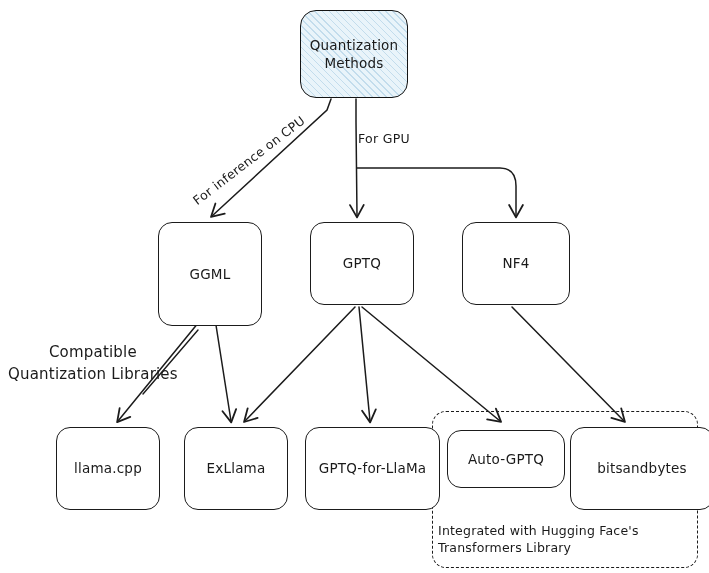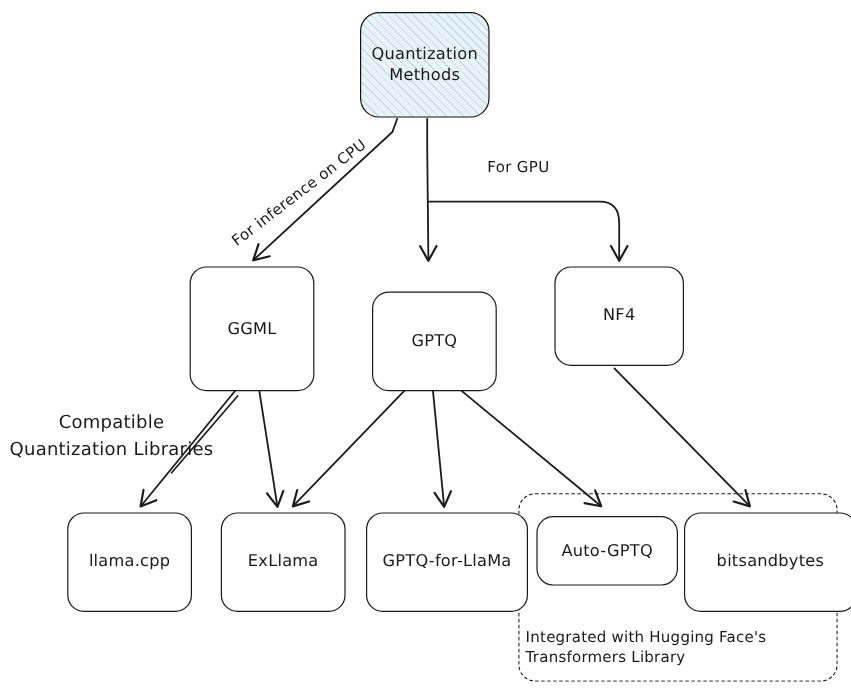--- a/index.html
+++ b/index.html
@@ -134,21 +134,21 @@
 
   <div class="node node-root" style="left:300px; top:10px; width:108px; height:88px;">
     <span class="node-label">Quantization
 Methods</span>
   </div>
 
   <div class="node" style="left:158px; top:222px; width:104px; height:104px;">
     <span class="node-label">GGML</span>
   </div>
 
-  <div class="node" style="left:310px; top:222px; width:104px; height:83px;margin-top:21px;">
+  <div class="node" style="left:310px; top:222px; width:104px; height:83px;">
     <span class="node-label">GPTQ</span>
   </div>
 
   <div class="node" style="left:462px; top:222px; width:108px; height:83px;align-items:center;">
     <span class="node-label">NF4</span>
   </div>
 
   <div class="node" style="left:184px; top:427px; width:104px; height:83px;">
     <span class="node-label">ExLlama</span>
   </div>
@@ -164,18 +164,18 @@
   <div class="node" style="left:447px; top:430px; width:118px; height:58px;">
     <span class="node-label">Auto-GPTQ</span>
   </div>
 
   <div class="node" style="left:570px; top:427px; width:144px; height:83px;">
     <span class="node-label">bitsandbytes</span>
   </div>
 
   <div class="edge-label edge-label-diagonal" style="left:190px; top:196px;">For inference on CPU</div>
 
-  <div class="edge-label" style="left:358px; top:131px;margin-left:48px;">For GPU</div>
+  <div class="edge-label" style="left:358px; top:131px;">For GPU</div>
 
   <div class="annotation" style="left:8px; top:342px;">Compatible
 Quantization Libraries</div>
 
 </div>
 
 </body></html>

